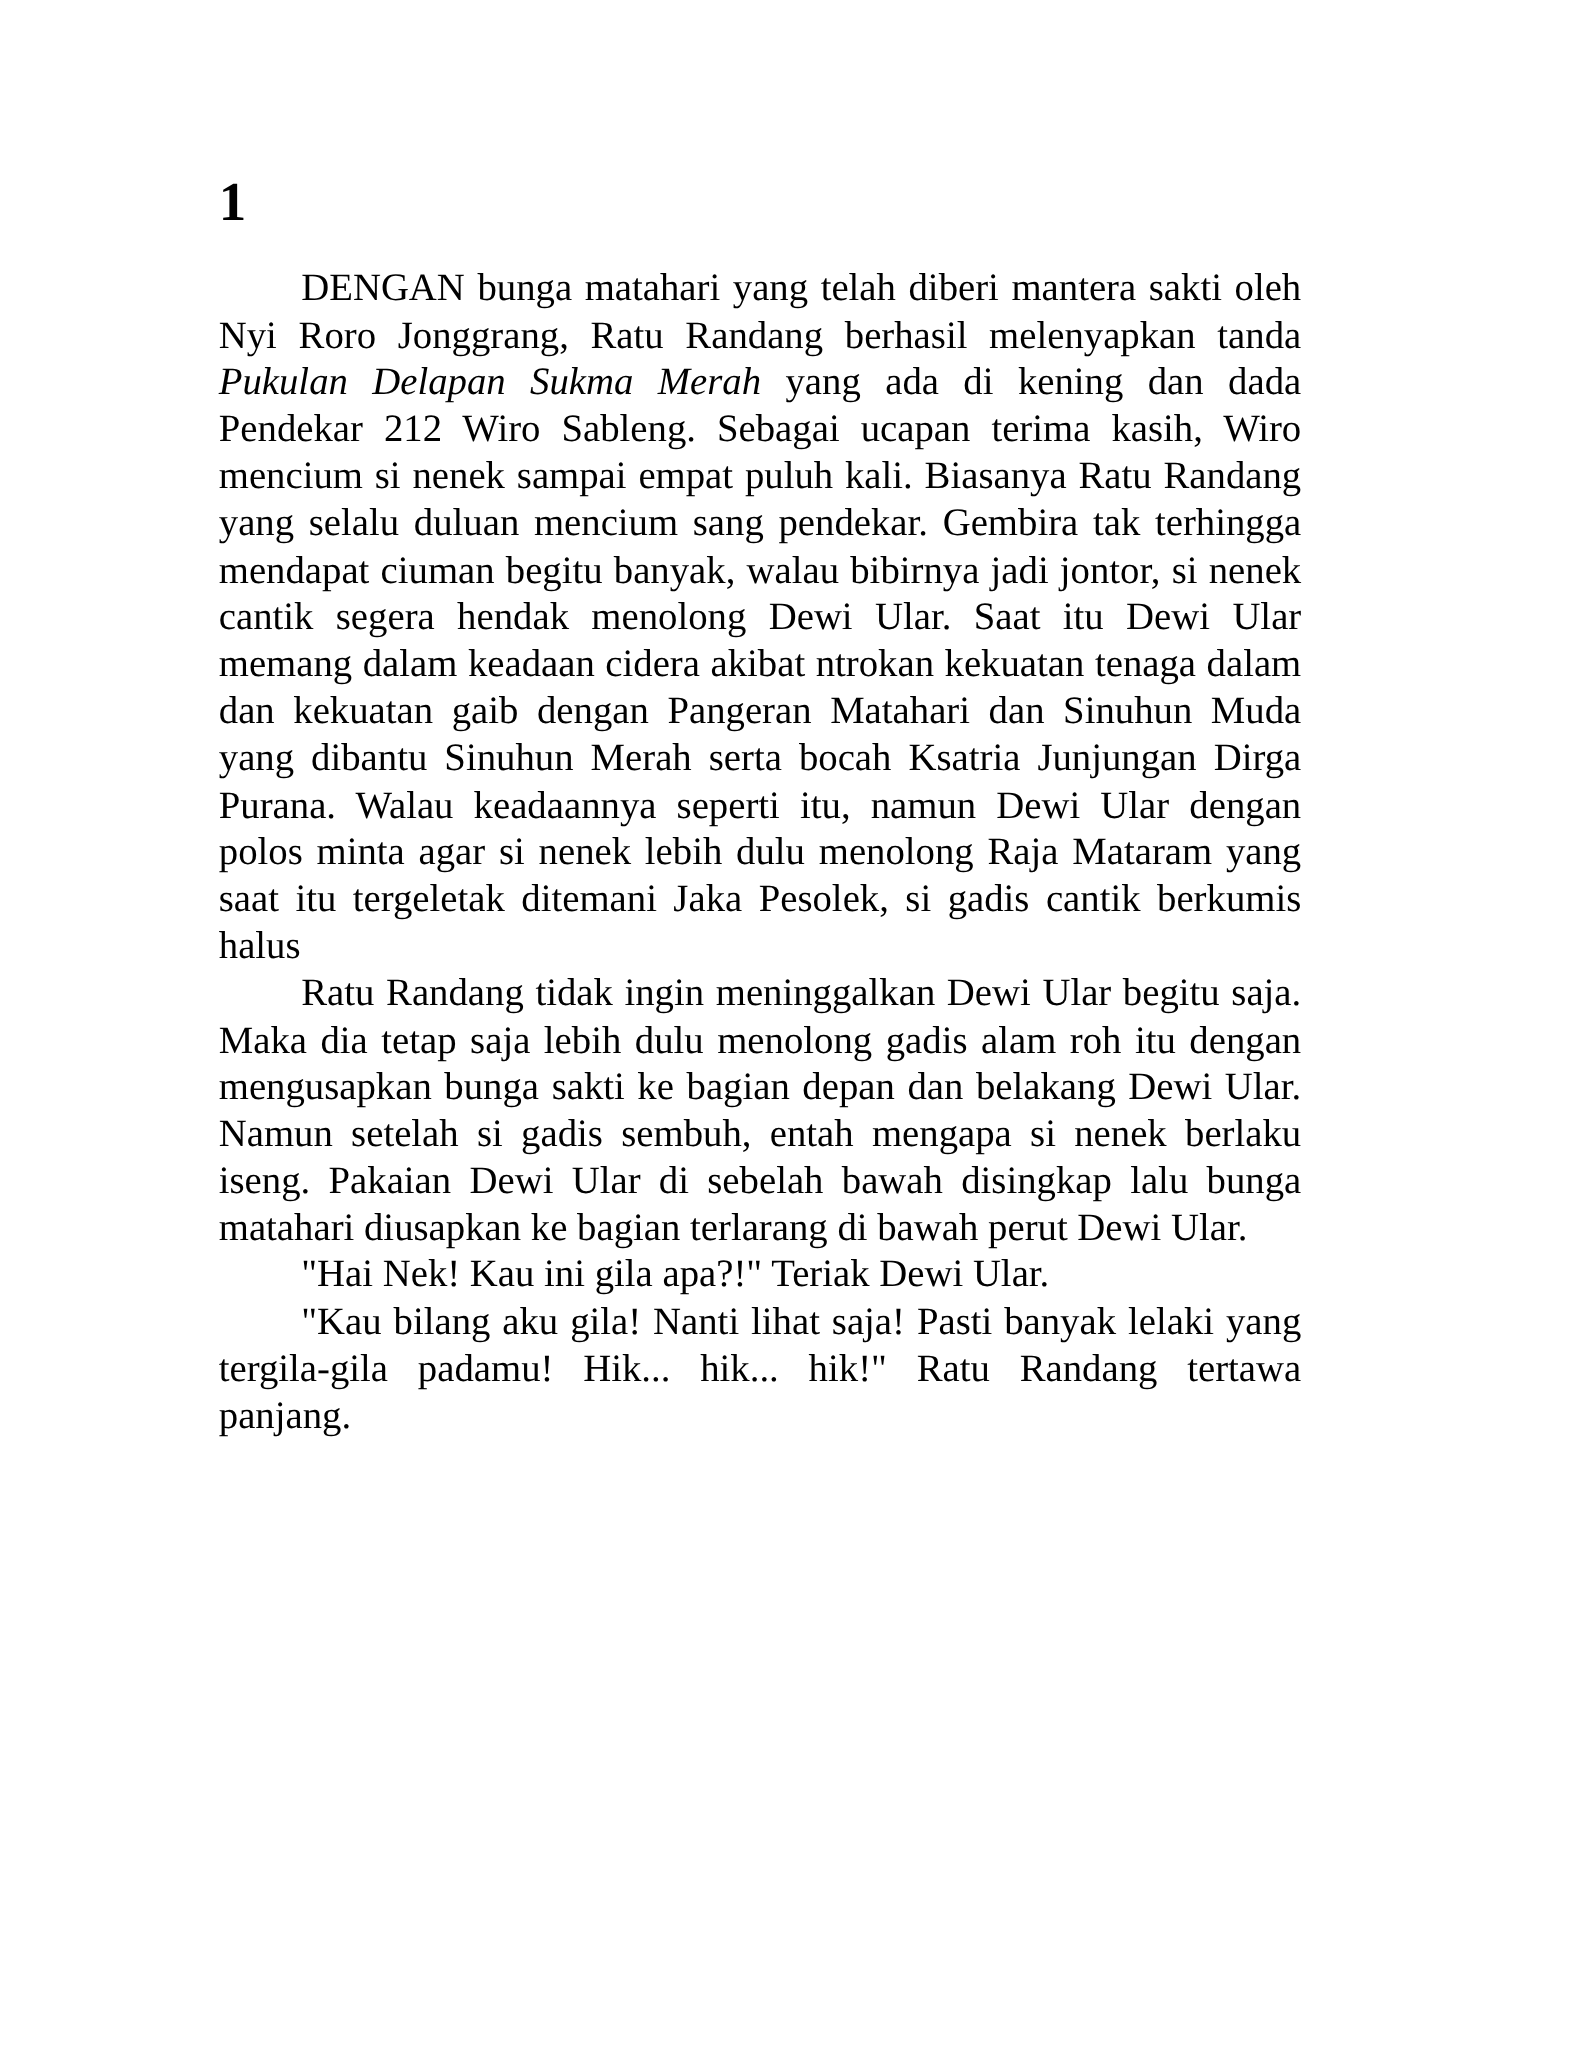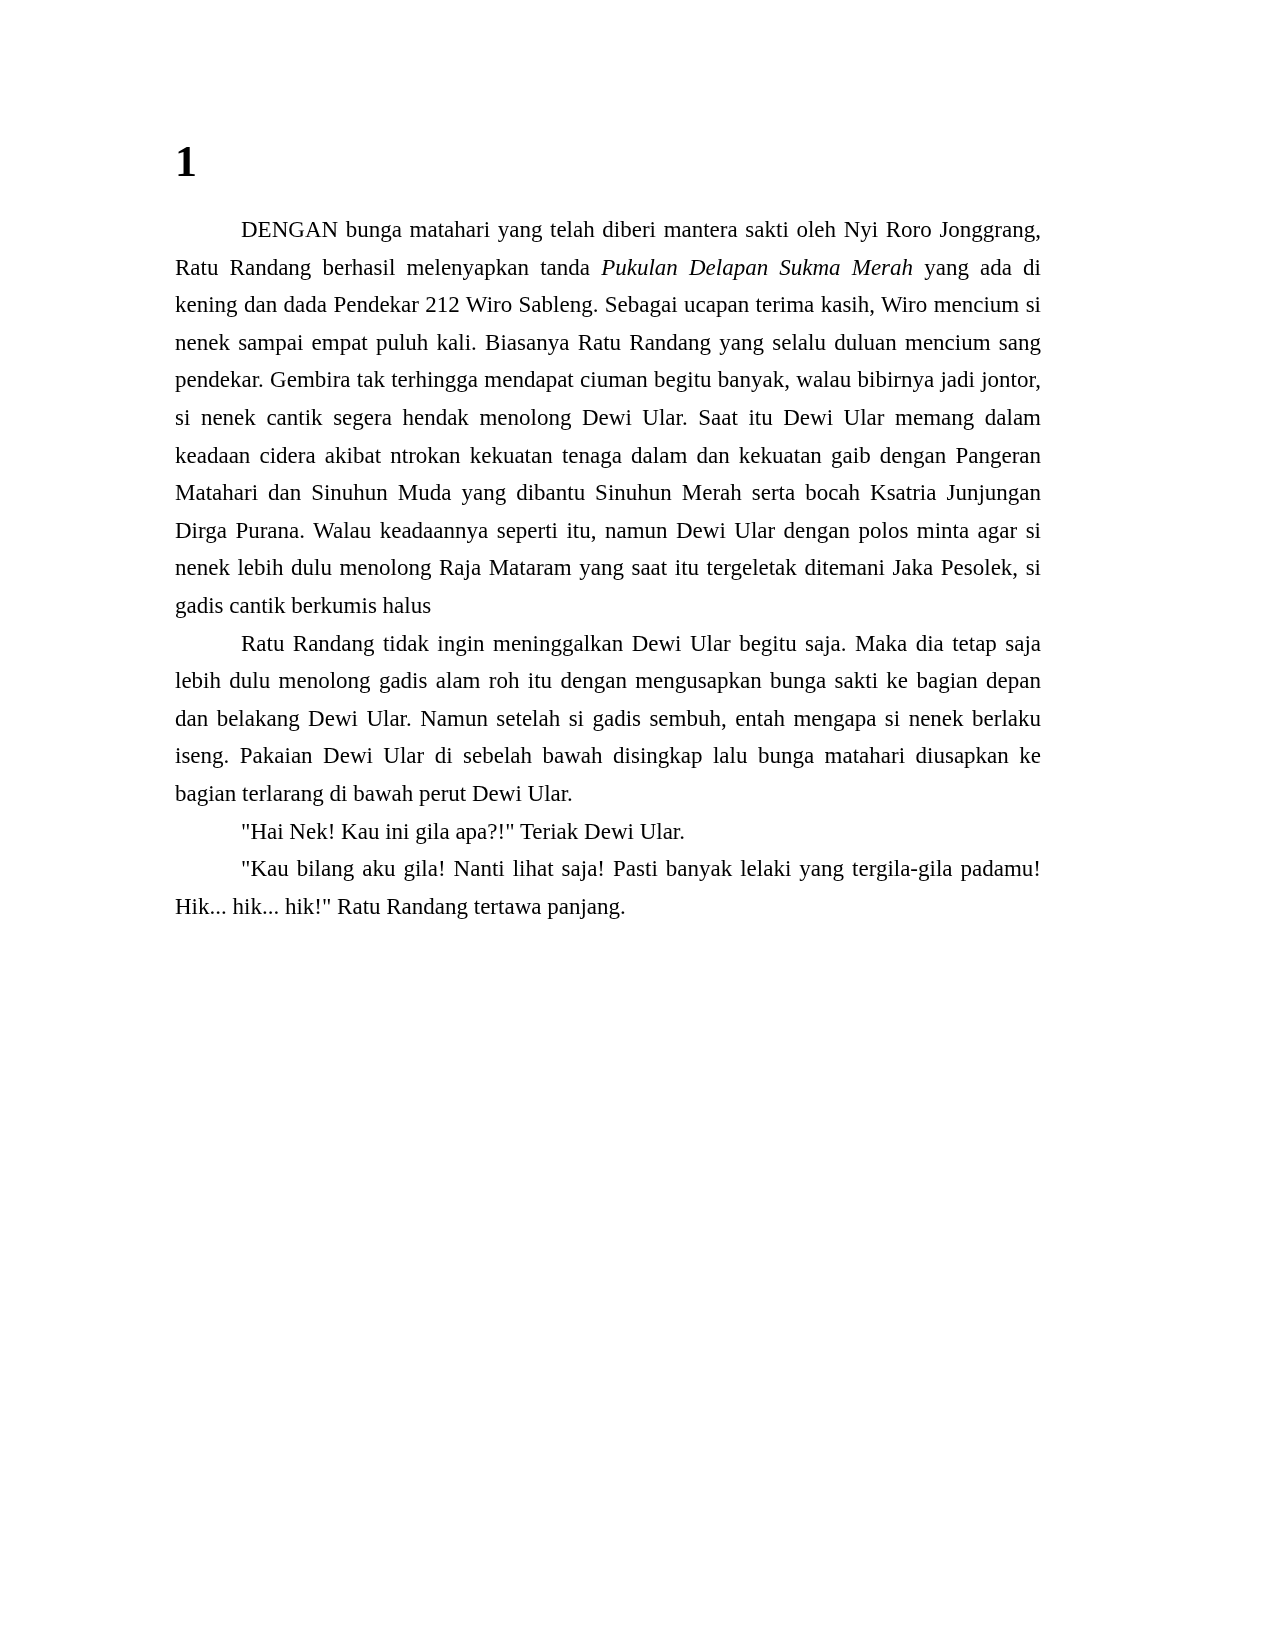--- a/index.html
+++ b/index.html
@@ -29,21 +29,21 @@
     line-height: 1;
     margin: 0;
     padding-top: 140px;
     padding-bottom: 0;
     letter-spacing: 0.5px;
     font-family: "Liberation Serif", "DejaVu Serif", serif;
   }
   .body-text {
     margin: 0;
     padding: 0;
-    font-size: 23px;
+    font-size: 31px;
     line-height: 37.6px;
     text-align: justify;
     text-justify: inter-word;
     word-spacing: 0px;
     hyphens: none;
     -webkit-hyphens: none;
   }
   .body-text.first {
     margin-top: 27px;
   }

